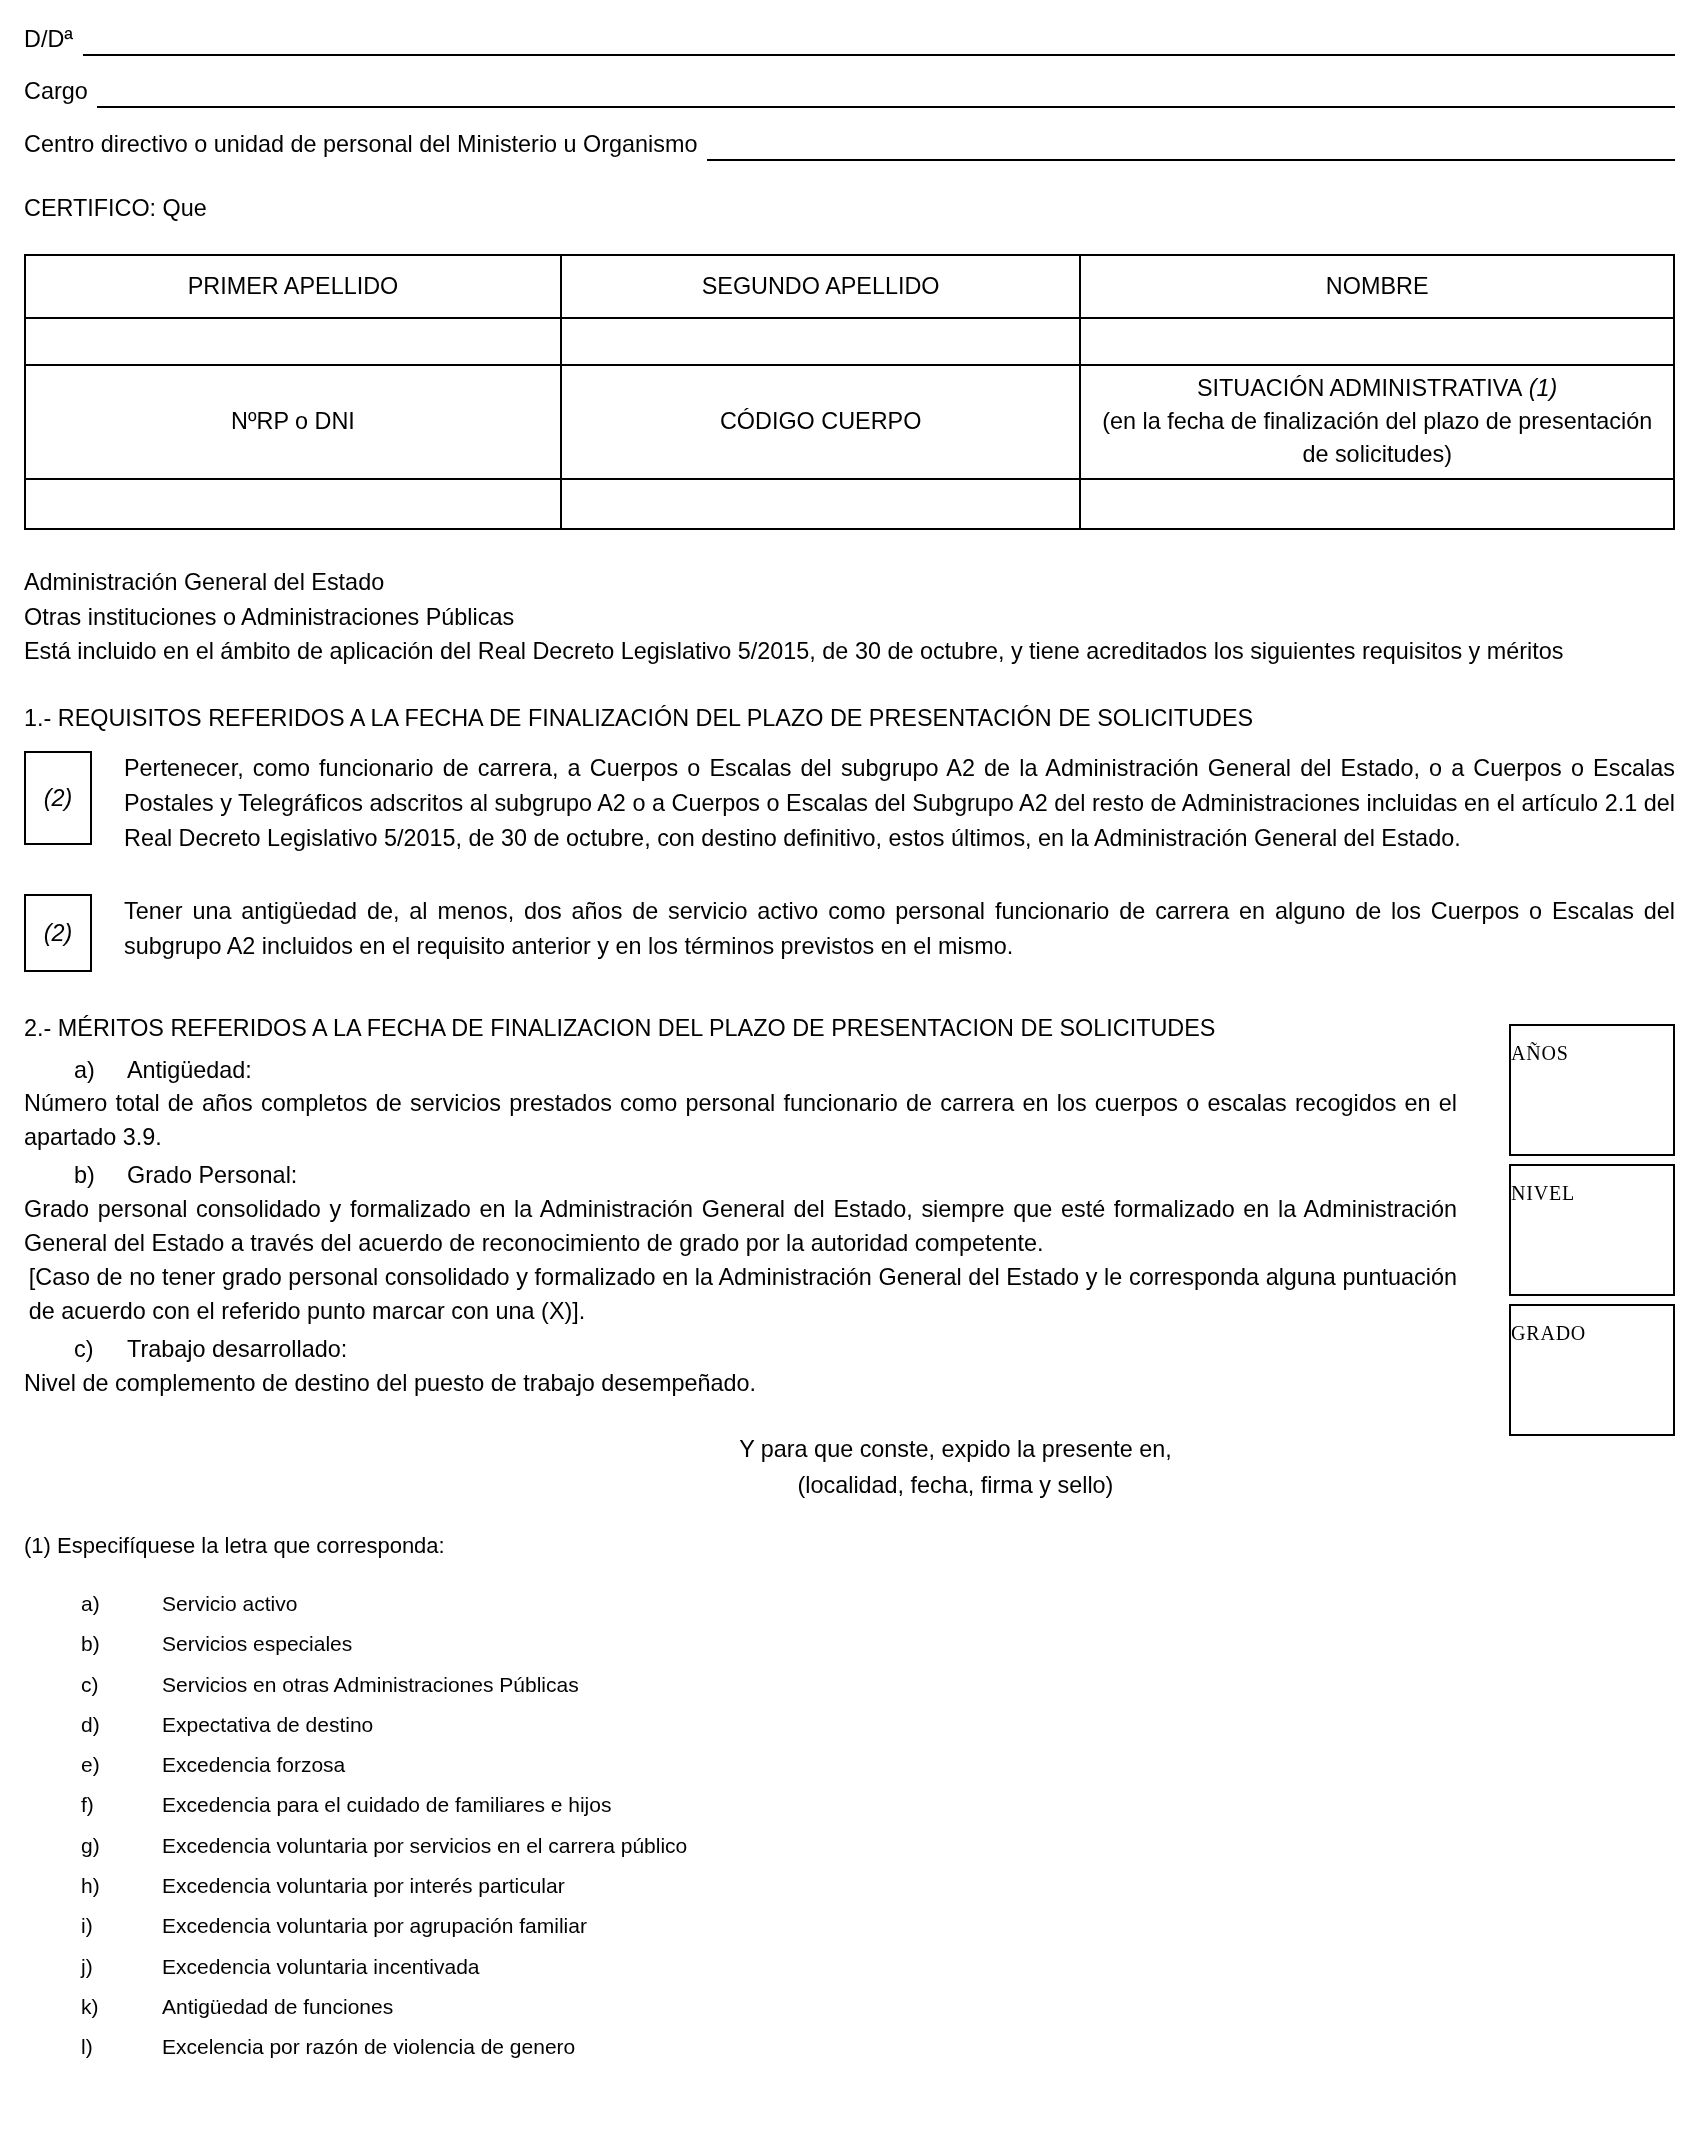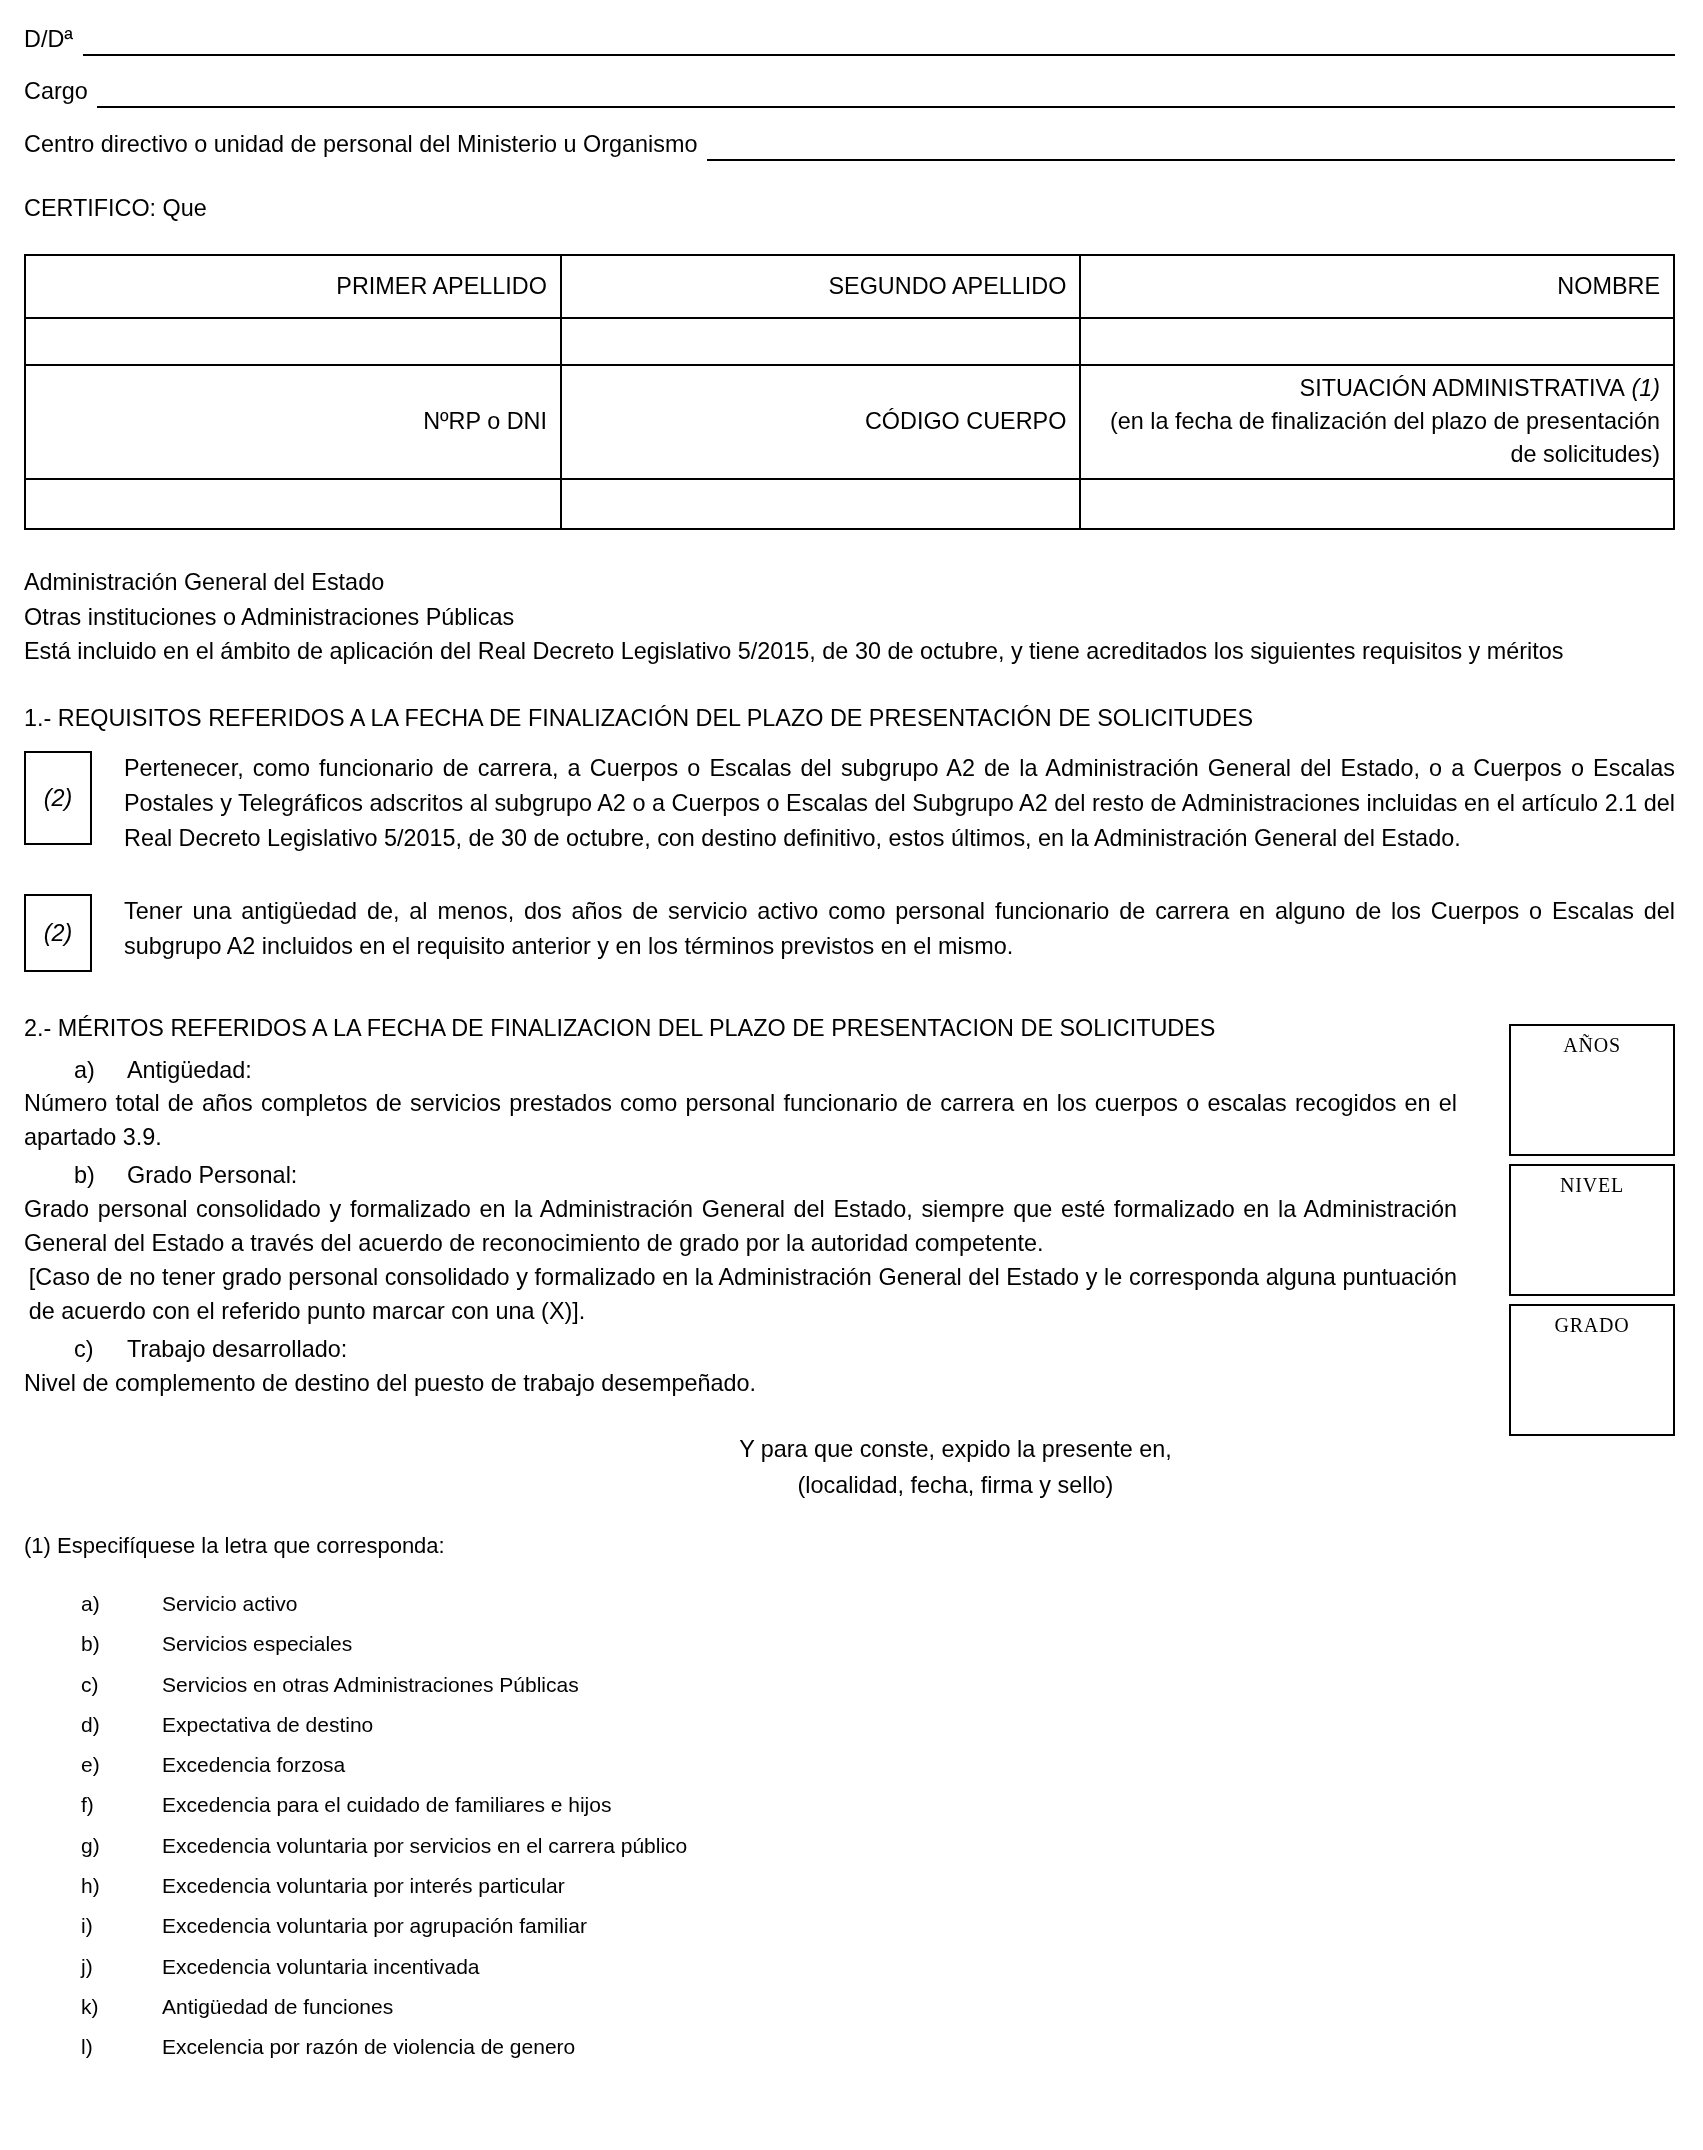--- a/index.html
+++ b/index.html
@@ -15,21 +15,21 @@
     display:flex; flex-direction:column;
   }
   
   .field-line { display:flex; align-items:flex-end; margin-bottom:19.4px; }
   .field-label { white-space:nowrap; padding-right:9.7px; }
   .fill-line { flex:1; border-bottom:2.4px solid #000; height:1.15em; }
   .certifico { margin:11.3px 0 29px 0; }
 
   
   table.main { width:100%; border-collapse:collapse; table-layout:fixed; margin-bottom:36px; }
-  table.main td { border:2.4px solid #000; text-align:right; vertical-align:middle; padding:6px 13px; }
+  table.main td { border:2.4px solid #000; text-align:center; vertical-align:middle; padding:6px 13px; }
   tr.r-head1 td { height:63px; }
   tr.r-empty1 td { height:47px; }
   tr.r-head2 td { height:103px; }
   tr.r-empty2 td { height:50px; }
   .sit-title { display:inline; }
   .sit-ref { font-style:italic; margin-left:6.5px; }
 
   .destino { text-align:justify; margin-bottom:32px; }
   .destino div { margin-bottom:1.6px; }
 
@@ -50,21 +50,21 @@
   .sec2-wrap { display:flex; margin-top:40px; }
   .sec2-left { flex:1; padding-right:52px; }
   .sub-head { padding-left:50px; margin-top:4.8px; }
   .sub-letter { display:inline-block; width:53px; }
   .sub-text { text-align:justify; line-height:1.45; }
   .bracket-text { padding-left:4.8px; }
 
   .side-boxes { flex:0 0 166px; width:166px; padding-top:11.3px; }
   .side-box {
     border:2.4px solid #000; height:132px; margin-bottom:8px;
-    text-align:center; padding-top:5px;
+    text-align:left; padding-top:13px;
     font-family:"Liberation Serif", serif; font-size:20px; letter-spacing:0.8px;
   }
 
   .closing { margin-top:32px; margin-left:36%; width:58%; text-align:center; line-height:1.5; }
 
   .note1 { margin-top:27.5px; font-size:22px; }
   .opt-list { margin:27.5px 0 0 57px; font-size:21px; }
   .opt-row { display:flex; margin-bottom:10.5px; }
   .opt-letter { flex:0 0 81px; width:81px; }
 </style>

